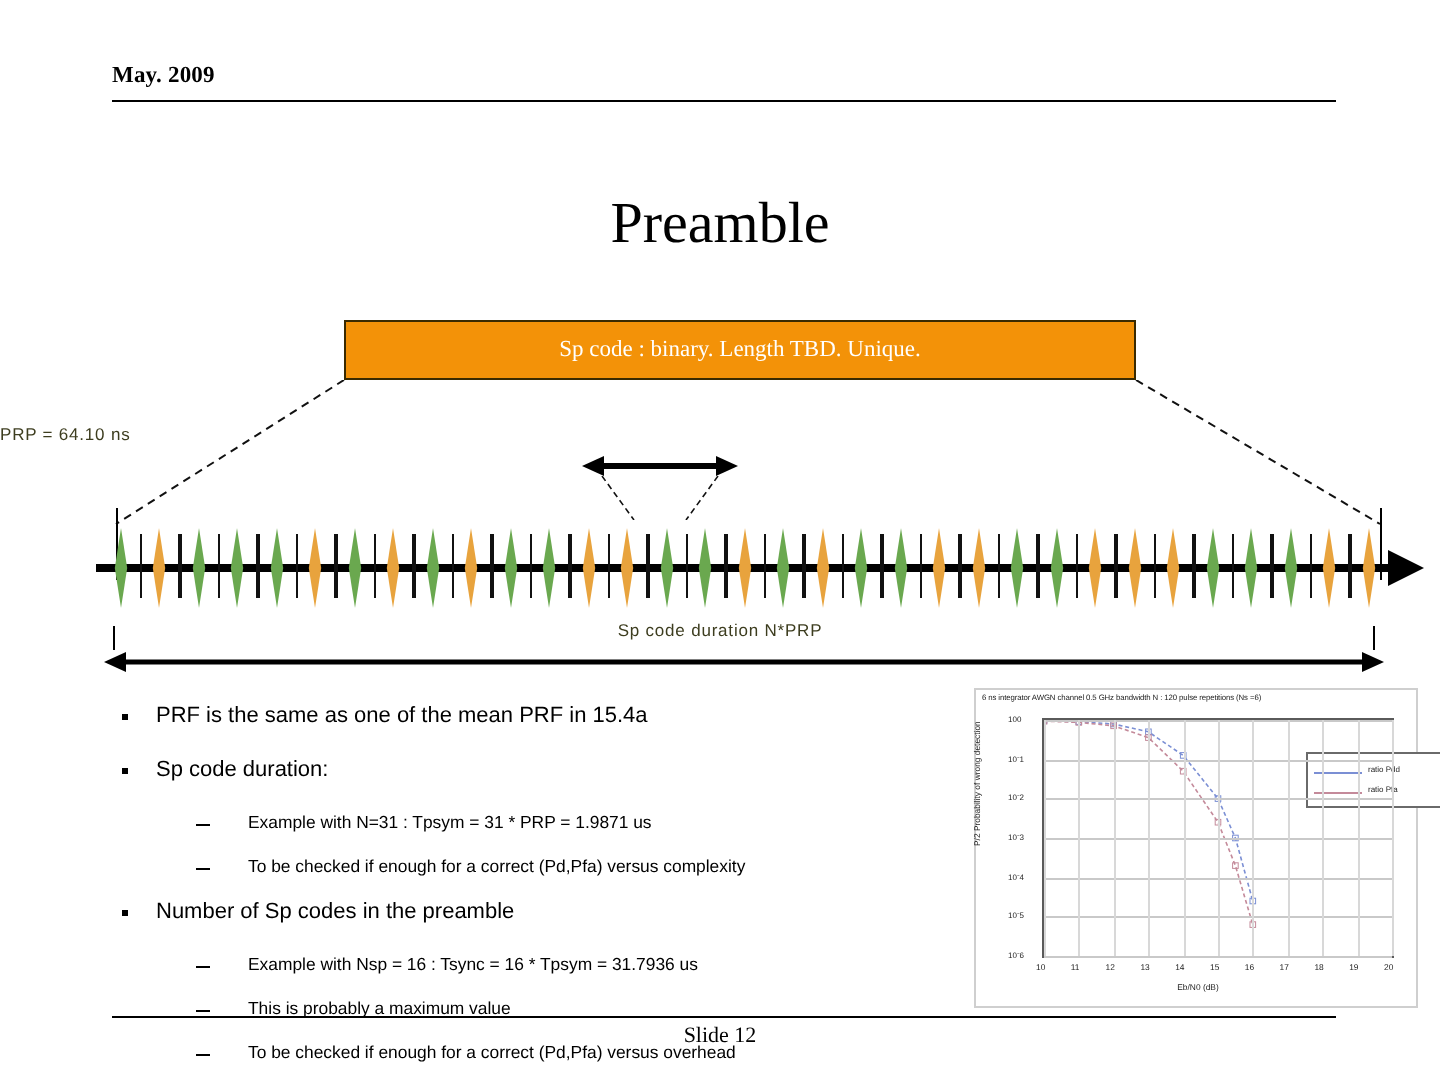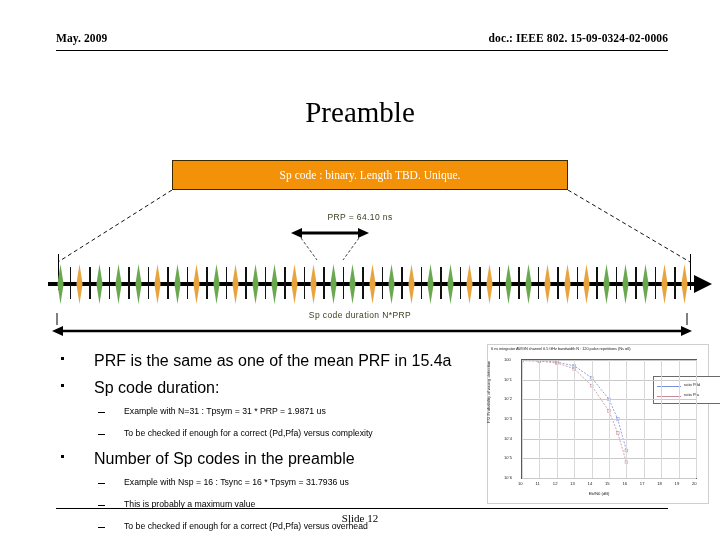--- a/index.html
+++ b/index.html
@@ -24,42 +24,42 @@
   
   .diagram{position:absolute;left:0;top:150px;width:720px;height:190px;}
 
   .spbox{position:absolute;left:172px;top:10px;width:396px;height:30px;
     background:#F39208;border:1.2px solid #3a2a00;box-sizing:border-box;
     display:flex;align-items:center;justify-content:center;}
   .spbox span{font-family:"Liberation Serif",serif;font-size:11.5px;color:#ffffff;}
 
   .fan{position:absolute;left:0;top:40px;width:720px;height:78px;}
 
-  .prp-label{position:absolute;left:0;top:62px;width:720px;text-align:center;
+  .prp-label{position:absolute;left:0;top:62px;width:720px;
     font-size:8.5px;color:#3d3d1f;letter-spacing:.4px;}
   .prp-arrow{position:absolute;left:291px;top:77px;width:78px;height:12px;}
 
   .track{position:absolute;left:0;top:112px;width:720px;height:44px;}
   .axis-line{position:absolute;left:48px;top:20px;width:650px;height:4px;background:#000;}
   .axis-head{position:absolute;left:694px;top:13px;width:0;height:0;
     border-top:9px solid transparent;border-bottom:9px solid transparent;border-left:18px solid #000;}
   .tick{position:absolute;top:5px;width:1.4px;height:32px;background:#111;}
   .pulse{position:absolute;top:2px;width:7px;height:40px;}
   .endbar{position:absolute;width:1px;height:36px;background:#000;}
 
   .dur-label{position:absolute;left:0;top:160px;width:720px;text-align:center;
     font-size:8.5px;color:#3d3d1f;letter-spacing:.4px;}
   .dur-arrow{position:absolute;left:52px;top:175px;width:640px;height:12px;}
   .dur-caps{position:absolute;left:52px;top:163px;width:640px;height:12px;}
 
   
   .bullets{position:absolute;left:58px;top:352px;width:420px;}
   .b1{position:relative;margin:0 0 13px 0;height:14px;}
   .b1 .dot{position:absolute;left:3px;top:5px;width:3px;height:3px;background:#000;}
-  .b1 .txt{position:absolute;left:36px;top:0;font-size:16px;color:#000;white-space:nowrap;text-align:center;}
+  .b1 .txt{position:absolute;left:20px;top:0;font-size:11px;color:#000;white-space:nowrap;text-align:center;}
   .b2{position:relative;margin:0 0 10px 0;height:12px;}
   .b2 .dash{position:absolute;left:40px;top:6px;width:7px;height:1.2px;background:#000;}
   .b2 .txt{position:absolute;left:66px;top:0;font-size:8.7px;color:#000;white-space:nowrap;}
 
   
   .chart{position:absolute;left:487px;top:344px;width:222px;height:160px;
     background:#fff;border:1px solid #cfcfcf;box-sizing:border-box;}
   .ch-title{position:absolute;left:3px;top:1px;width:216px;font-size:3.9px;
     color:#222;white-space:nowrap;letter-spacing:-.05px;transform-origin:left top;}
   .plotbox{position:absolute;left:33px;top:14px;width:176px;height:120px;
@@ -85,21 +85,20 @@
   .ftr-org{position:absolute;right:38px;top:512px;font-family:"Liberation Serif",serif;
     font-size:12px;color:#000;white-space:nowrap;}
 </style>
 </head>
 <body>
 
 <div class="slide">
 
   <div class="hdr">
     <div class="hdr-date">May. 2009</div>
-    <div class="hdr-doc">doc.: IEEE 802. 15-09-0324-02-0006</div>
   </div>
   <div class="hdr-rule"></div>
 
   <div class="title">Preamble</div>
 
   <div class="diagram">
 
     <div class="spbox">
       <span>Sp code : binary. Length TBD. Unique.</span>
     </div>

